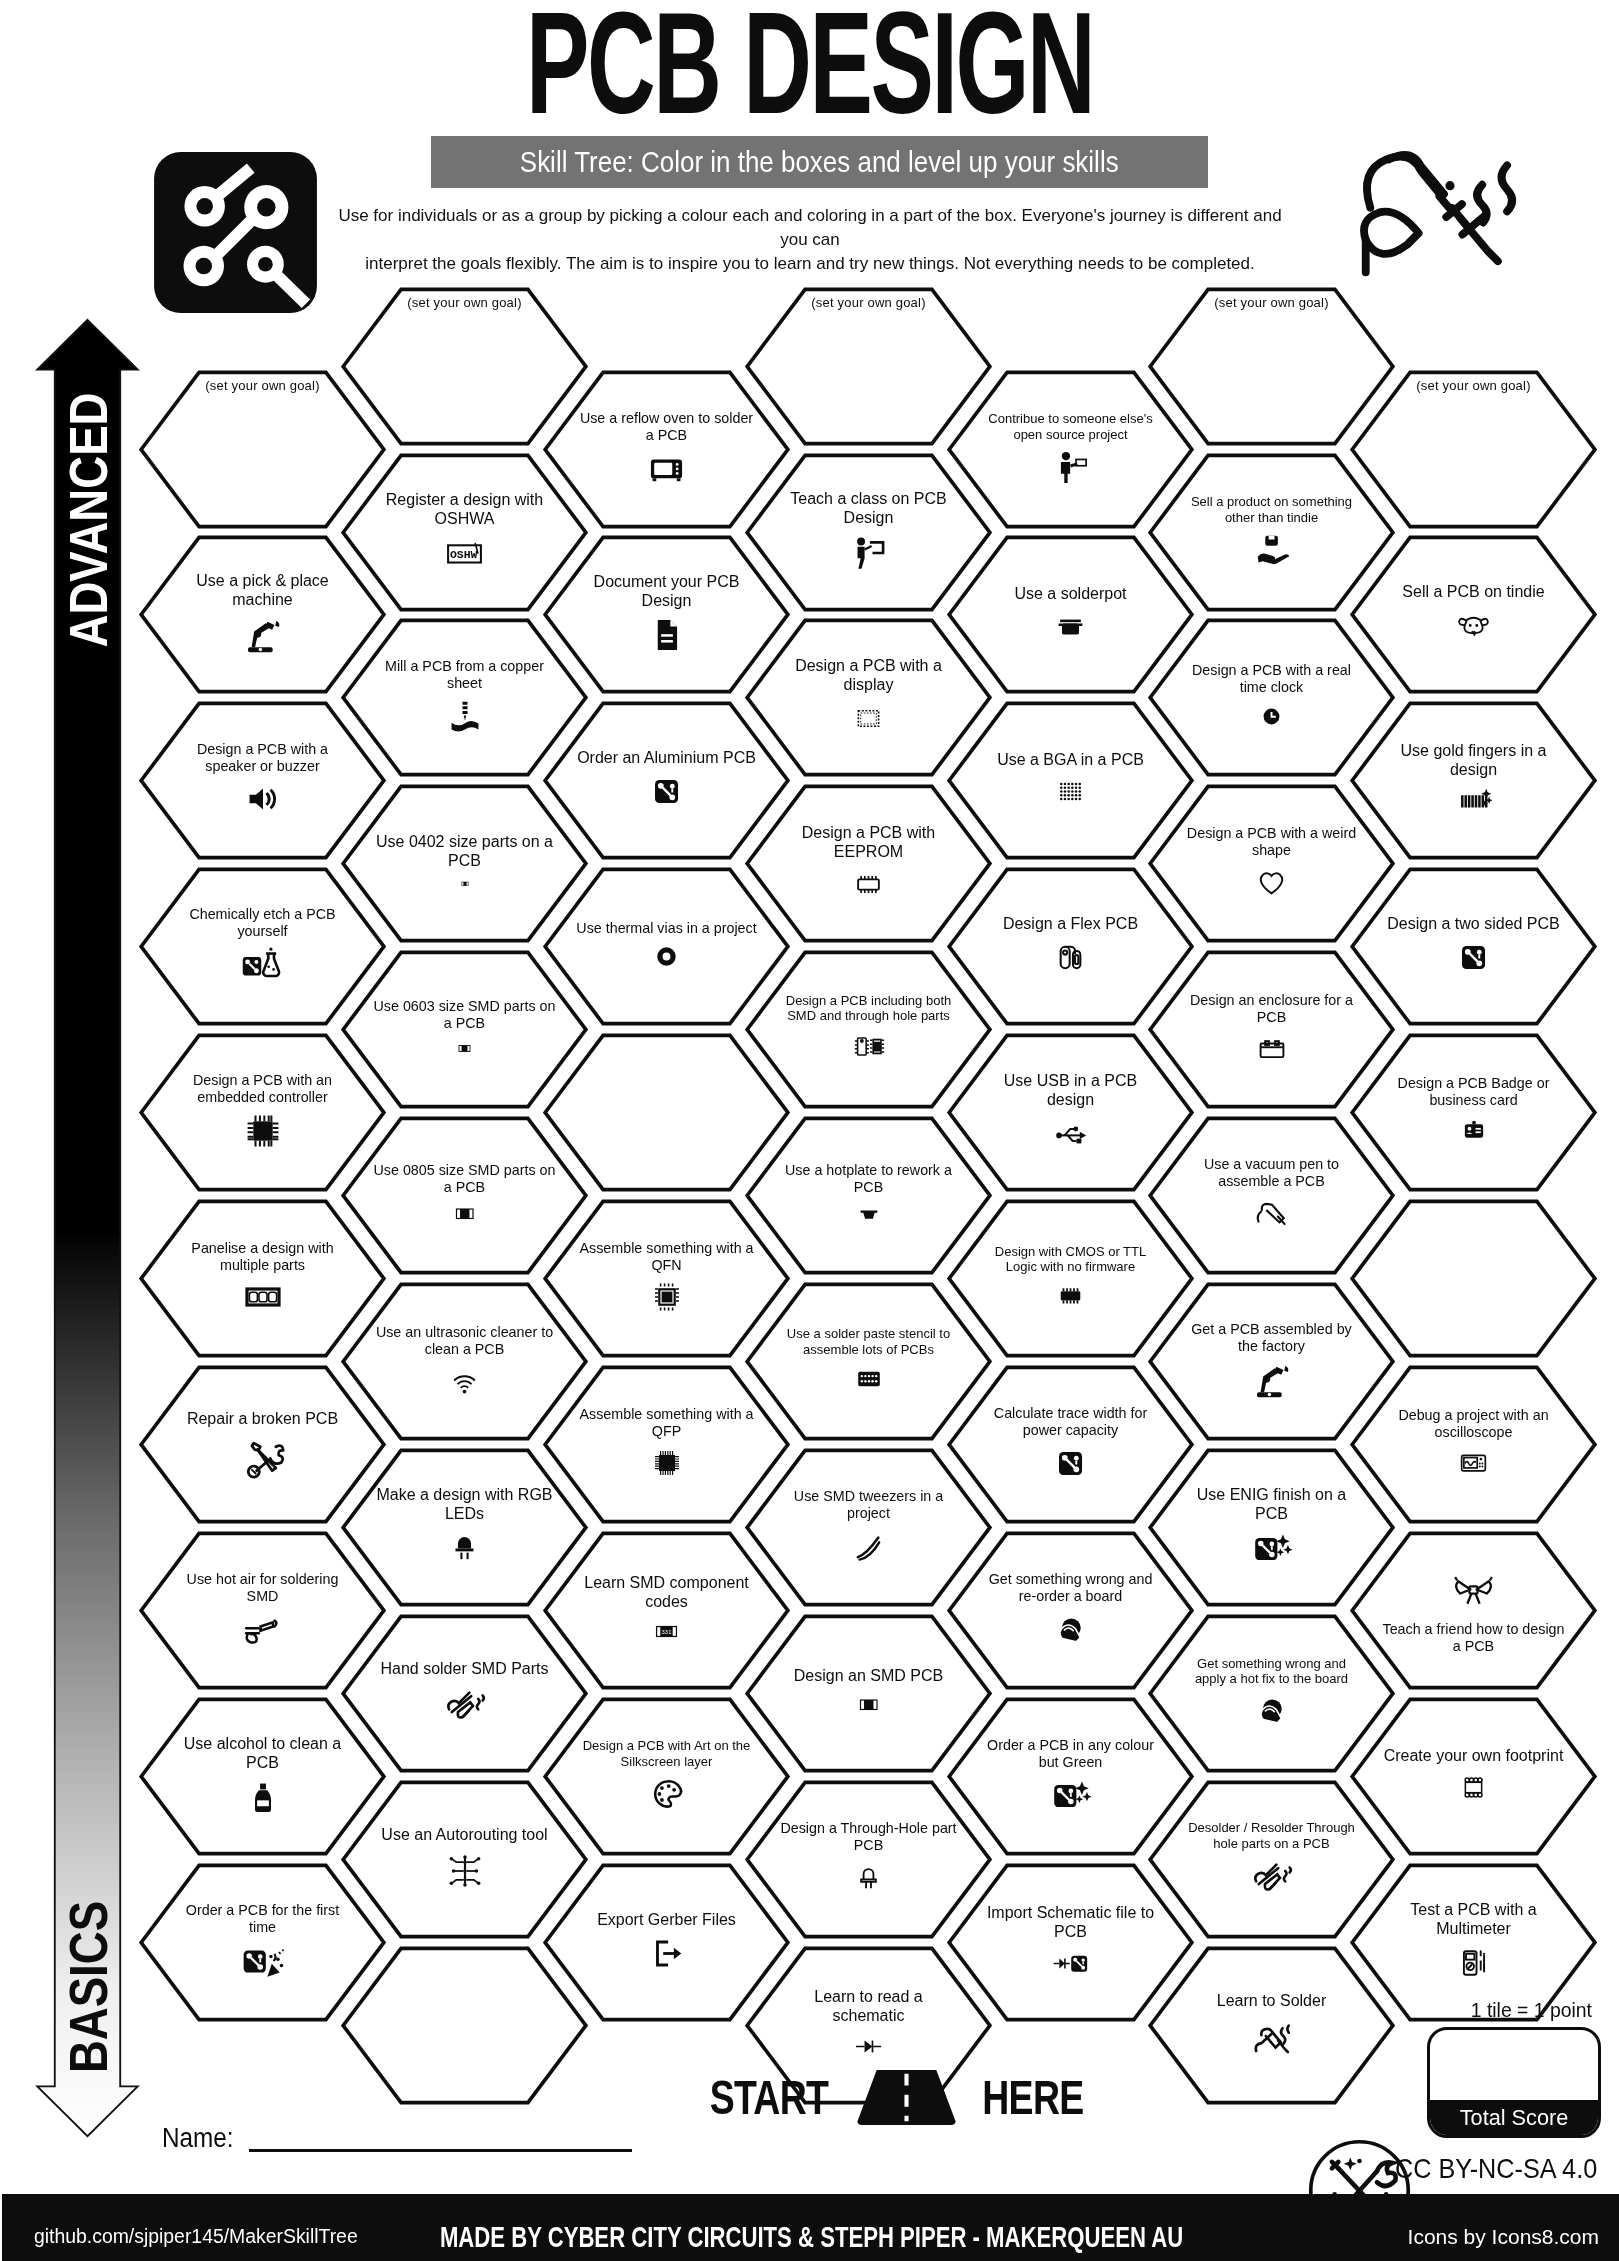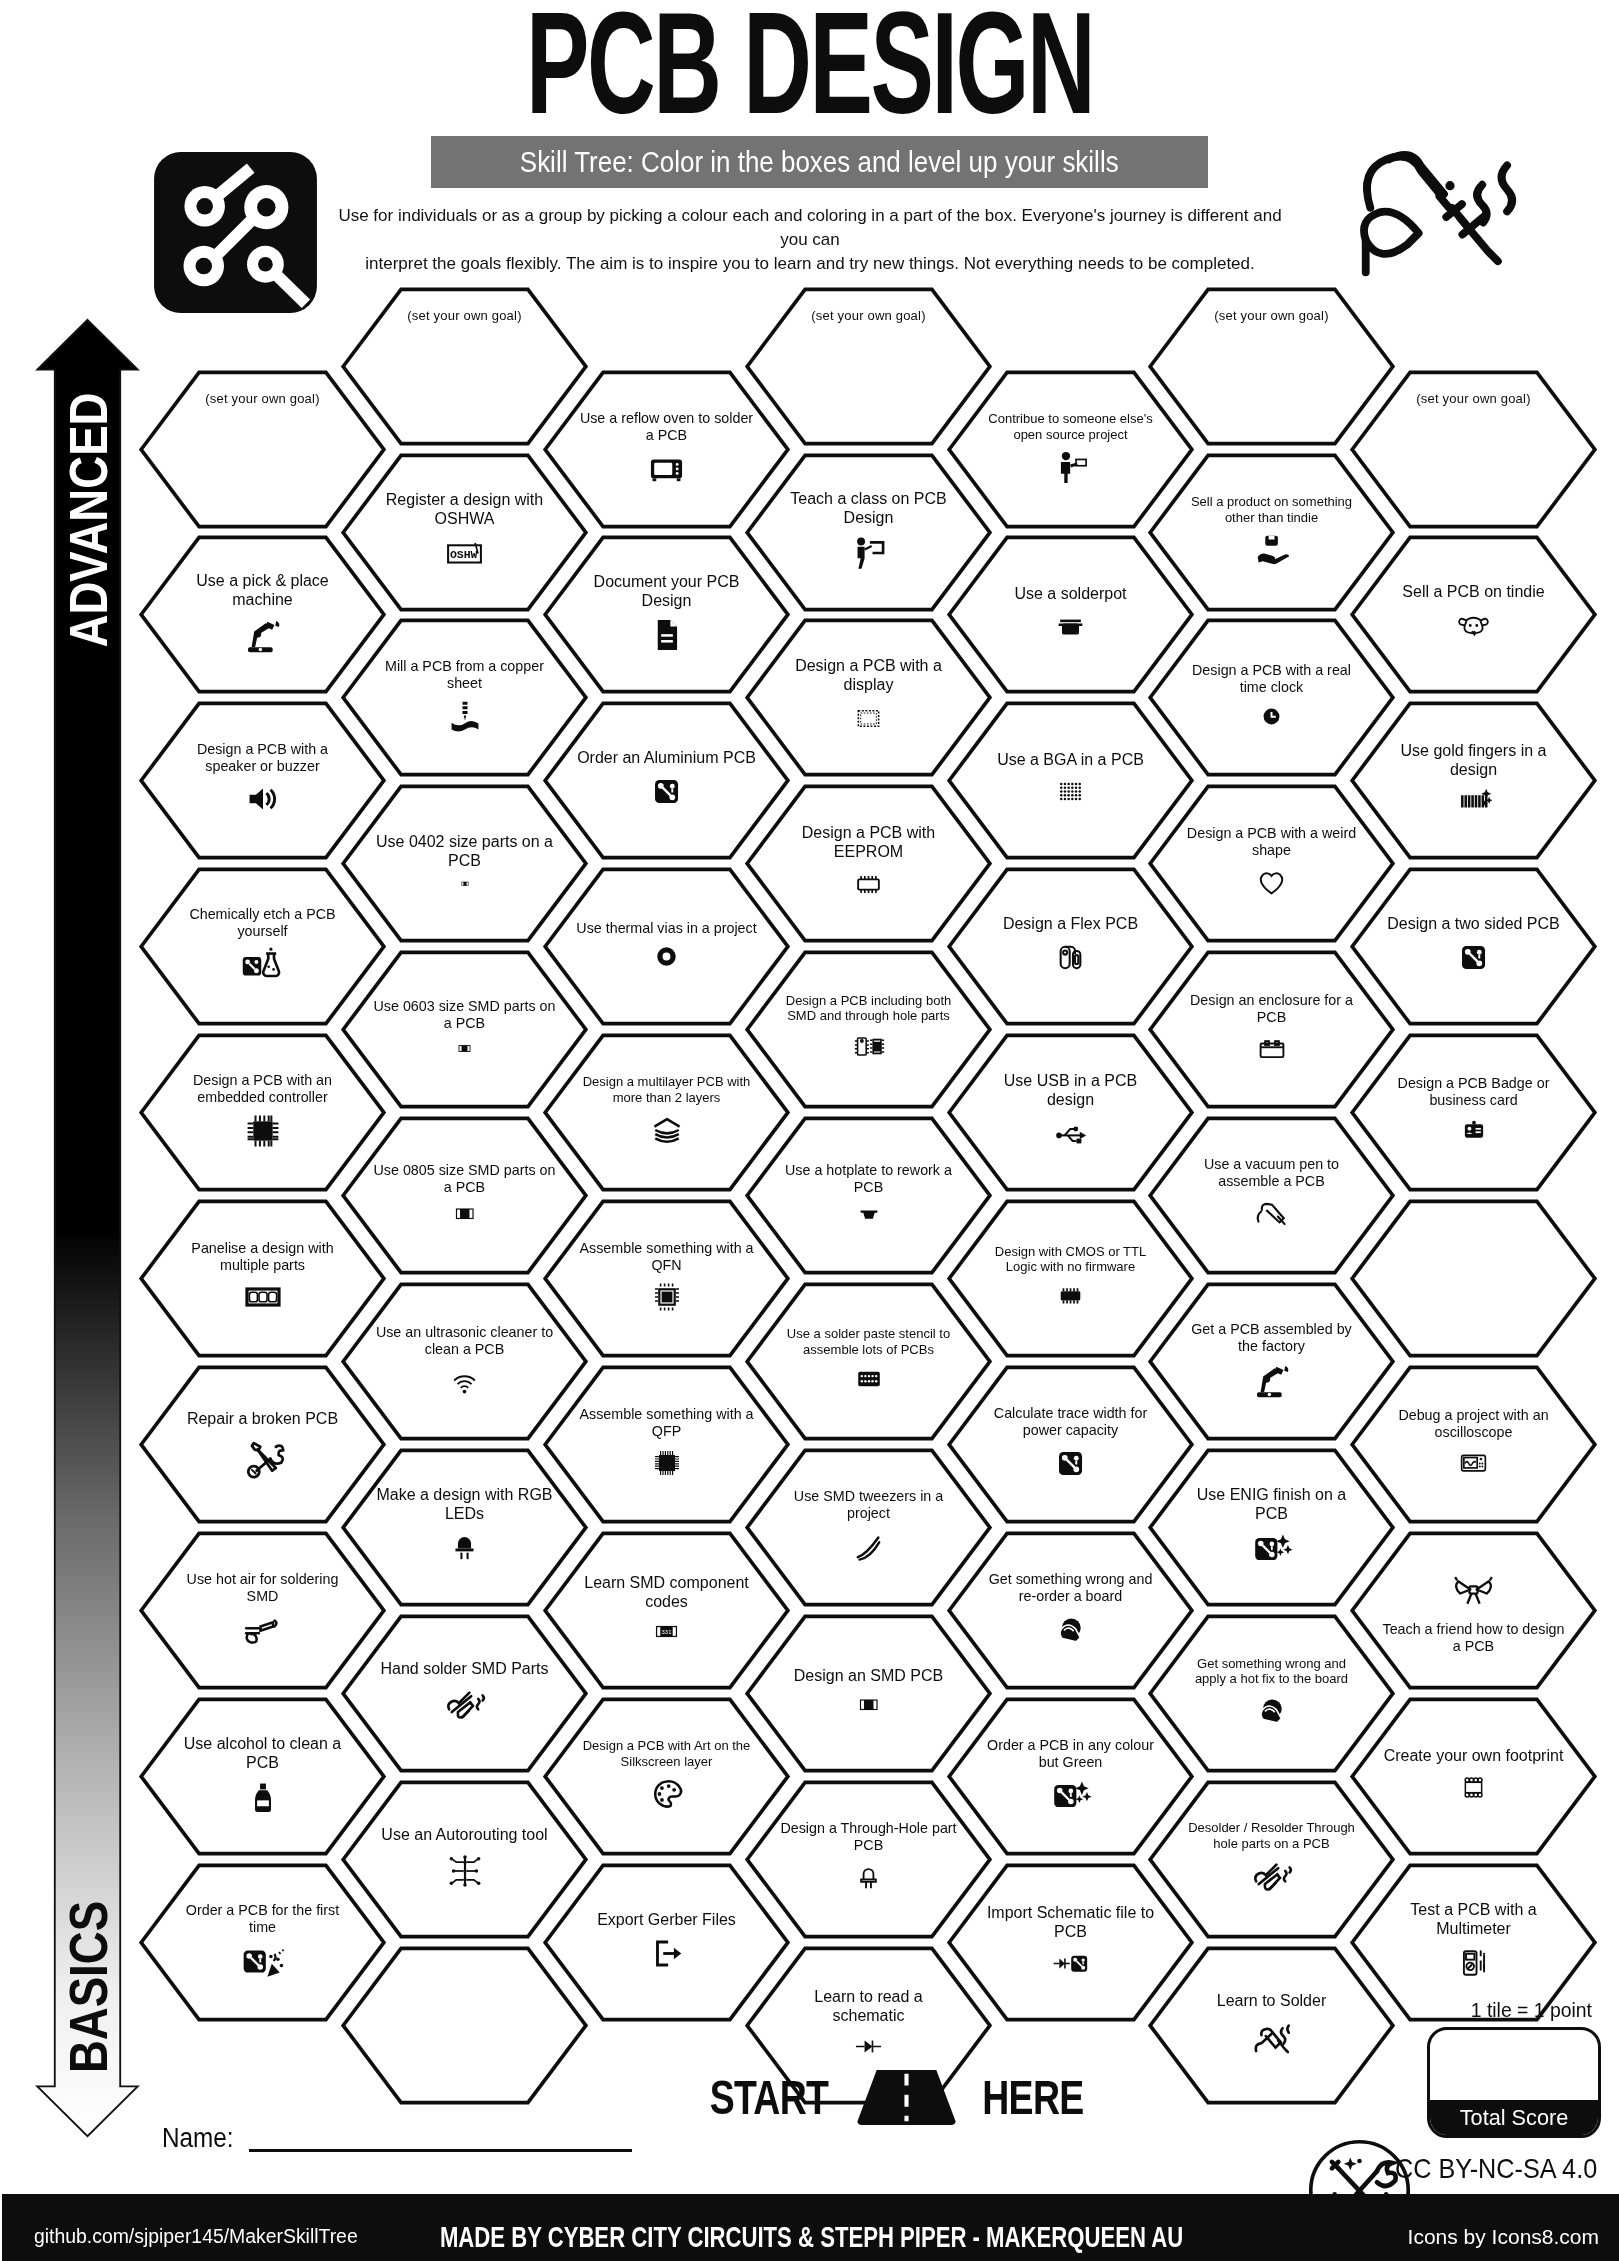--- a/index.html
+++ b/index.html
@@ -25,21 +25,21 @@
   .adv{left:88px;top:520px;transform:translate(-50%,-50%) rotate(-90deg);font-size:53px;color:#fff;}
   .bas{left:88px;top:1987px;transform:translate(-50%,-50%) rotate(-90deg);font-size:53px;color:#0d0d0d;}
   
   .hex{position:absolute;width:247px;height:159px;}
   .hex svg.hx{position:absolute;left:0;top:0;}
   .hex-content{position:absolute;left:32px;right:32px;top:0;bottom:0;display:flex;flex-direction:column;
                align-items:center;justify-content:center;gap:3.7px;text-align:center;}
   .hex-label{font-size:16px;line-height:1.18;font-weight:400;color:#0d0d0d;max-width:189px;}
   .hex-label.mid{font-size:14.3px;}
   .hex-label.small{font-size:13px;}
-  .hex.goal .hex-content{justify-content:flex-start;padding-top:21px;}
+  .hex.goal .hex-content{justify-content:flex-start;padding-top:8px;}
   .hex.goal .hex-label{font-size:13px;letter-spacing:0.2px;}
   .hex-icon{line-height:0;}
   
   .start-row{left:693px;top:2070px;display:flex;align-items:center;gap:12px;}
   .start-word{font-size:48px;font-weight:700;letter-spacing:-0.9px;display:inline-block;
               transform:scaleX(.78);transform-origin:center;white-space:nowrap;}
   .name-label{left:162px;top:2123px;font-size:27px;transform-origin:left;transform:scaleX(.9);}
   .name-line{left:249px;top:2149px;width:383px;height:2.8px;background:#0d0d0d;}
   .tile-note{left:1408px;top:1999px;width:184px;text-align:right;font-size:19.4px;}
   .score-box{left:1427px;top:2027px;width:168px;height:105px;border:3.7px solid #0d0d0d;border-radius:20px;
@@ -510,31 +510,20 @@
           <div class="hex-label mid">Use thermal vias in a project</div>
           <div class="hex-icon"><svg width="33" height="33" viewBox="0 0 100 100">
               <circle cx="50" cy="50" r="20" fill="none" stroke="#0d0d0d" stroke-width="16"></circle>
             </svg></div>
         </div>
       </div>
       <div class="hex" style="left: 543px; top: 1033px;">
         <svg class="hx" width="247" height="159" viewBox="0 0 536 346">
           <polygon points="4,173 130,5 406,5 532,173 406,341 130,341" fill="#fff" stroke="#0d0d0d" stroke-width="8"></polygon>
         </svg>
-        <div class="hex-content">
-          <div class="hex-label small">Design a multilayer PCB with more than 2 layers</div>
-          <div class="hex-icon"><svg width="42" height="42" viewBox="0 0 100 100">
-              <g fill="none" stroke="#0d0d0d" stroke-width="6" stroke-linejoin="round">
-                <path d="M20 42 L50 24 L80 42"></path>
-                <path d="M22 50 q28 16 56 0"></path>
-                <path d="M22 60 q28 16 56 0"></path>
-                <path d="M22 70 q28 16 56 0"></path>
-              </g>
-            </svg></div>
-        </div>
       </div>
       <div class="hex" style="left: 543px; top: 1199px;">
         <svg class="hx" width="247" height="159" viewBox="0 0 536 346">
           <polygon points="4,173 130,5 406,5 532,173 406,341 130,341" fill="#fff" stroke="#0d0d0d" stroke-width="8"></polygon>
         </svg>
         <div class="hex-content">
           <div class="hex-label mid">Assemble something  with a QFN</div>
           <div class="hex-icon"><svg width="40" height="40" viewBox="0 0 100 100">
               <rect x="28" y="28" width="44" height="44" fill="#0d0d0d"></rect>
               <rect x="35" y="35" width="30" height="30" fill="none" stroke="#fff" stroke-width="3"></rect>

